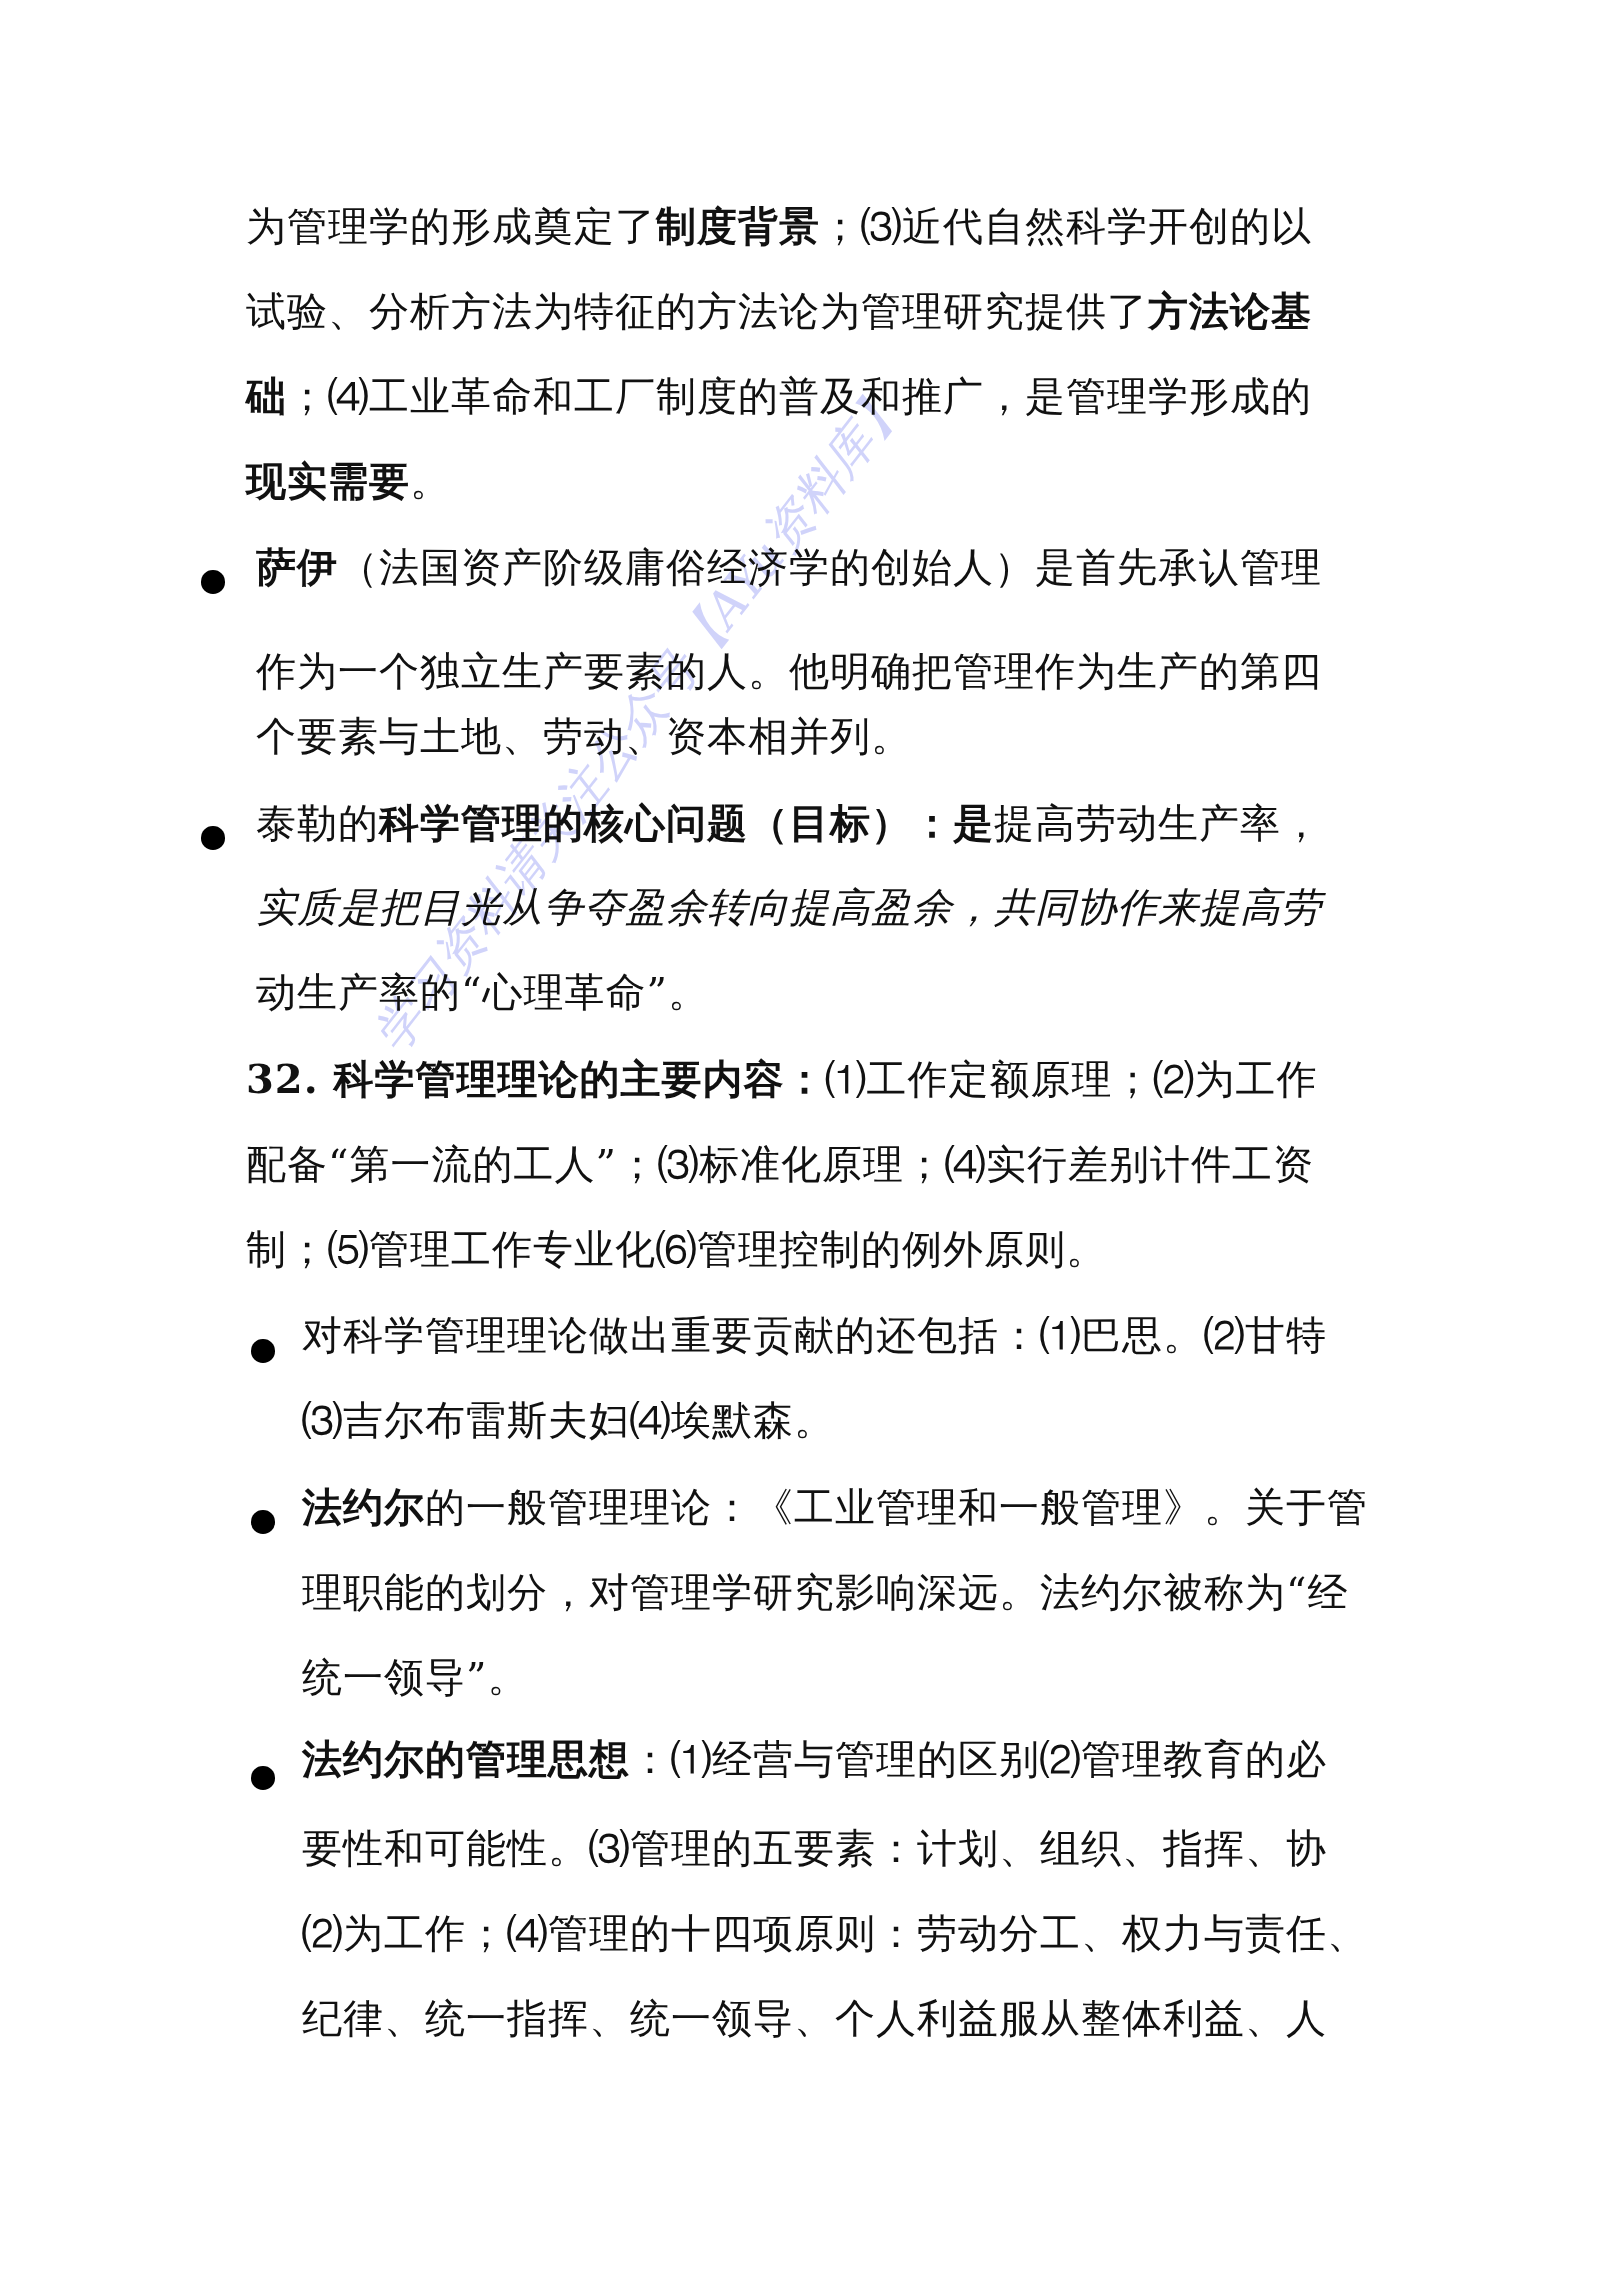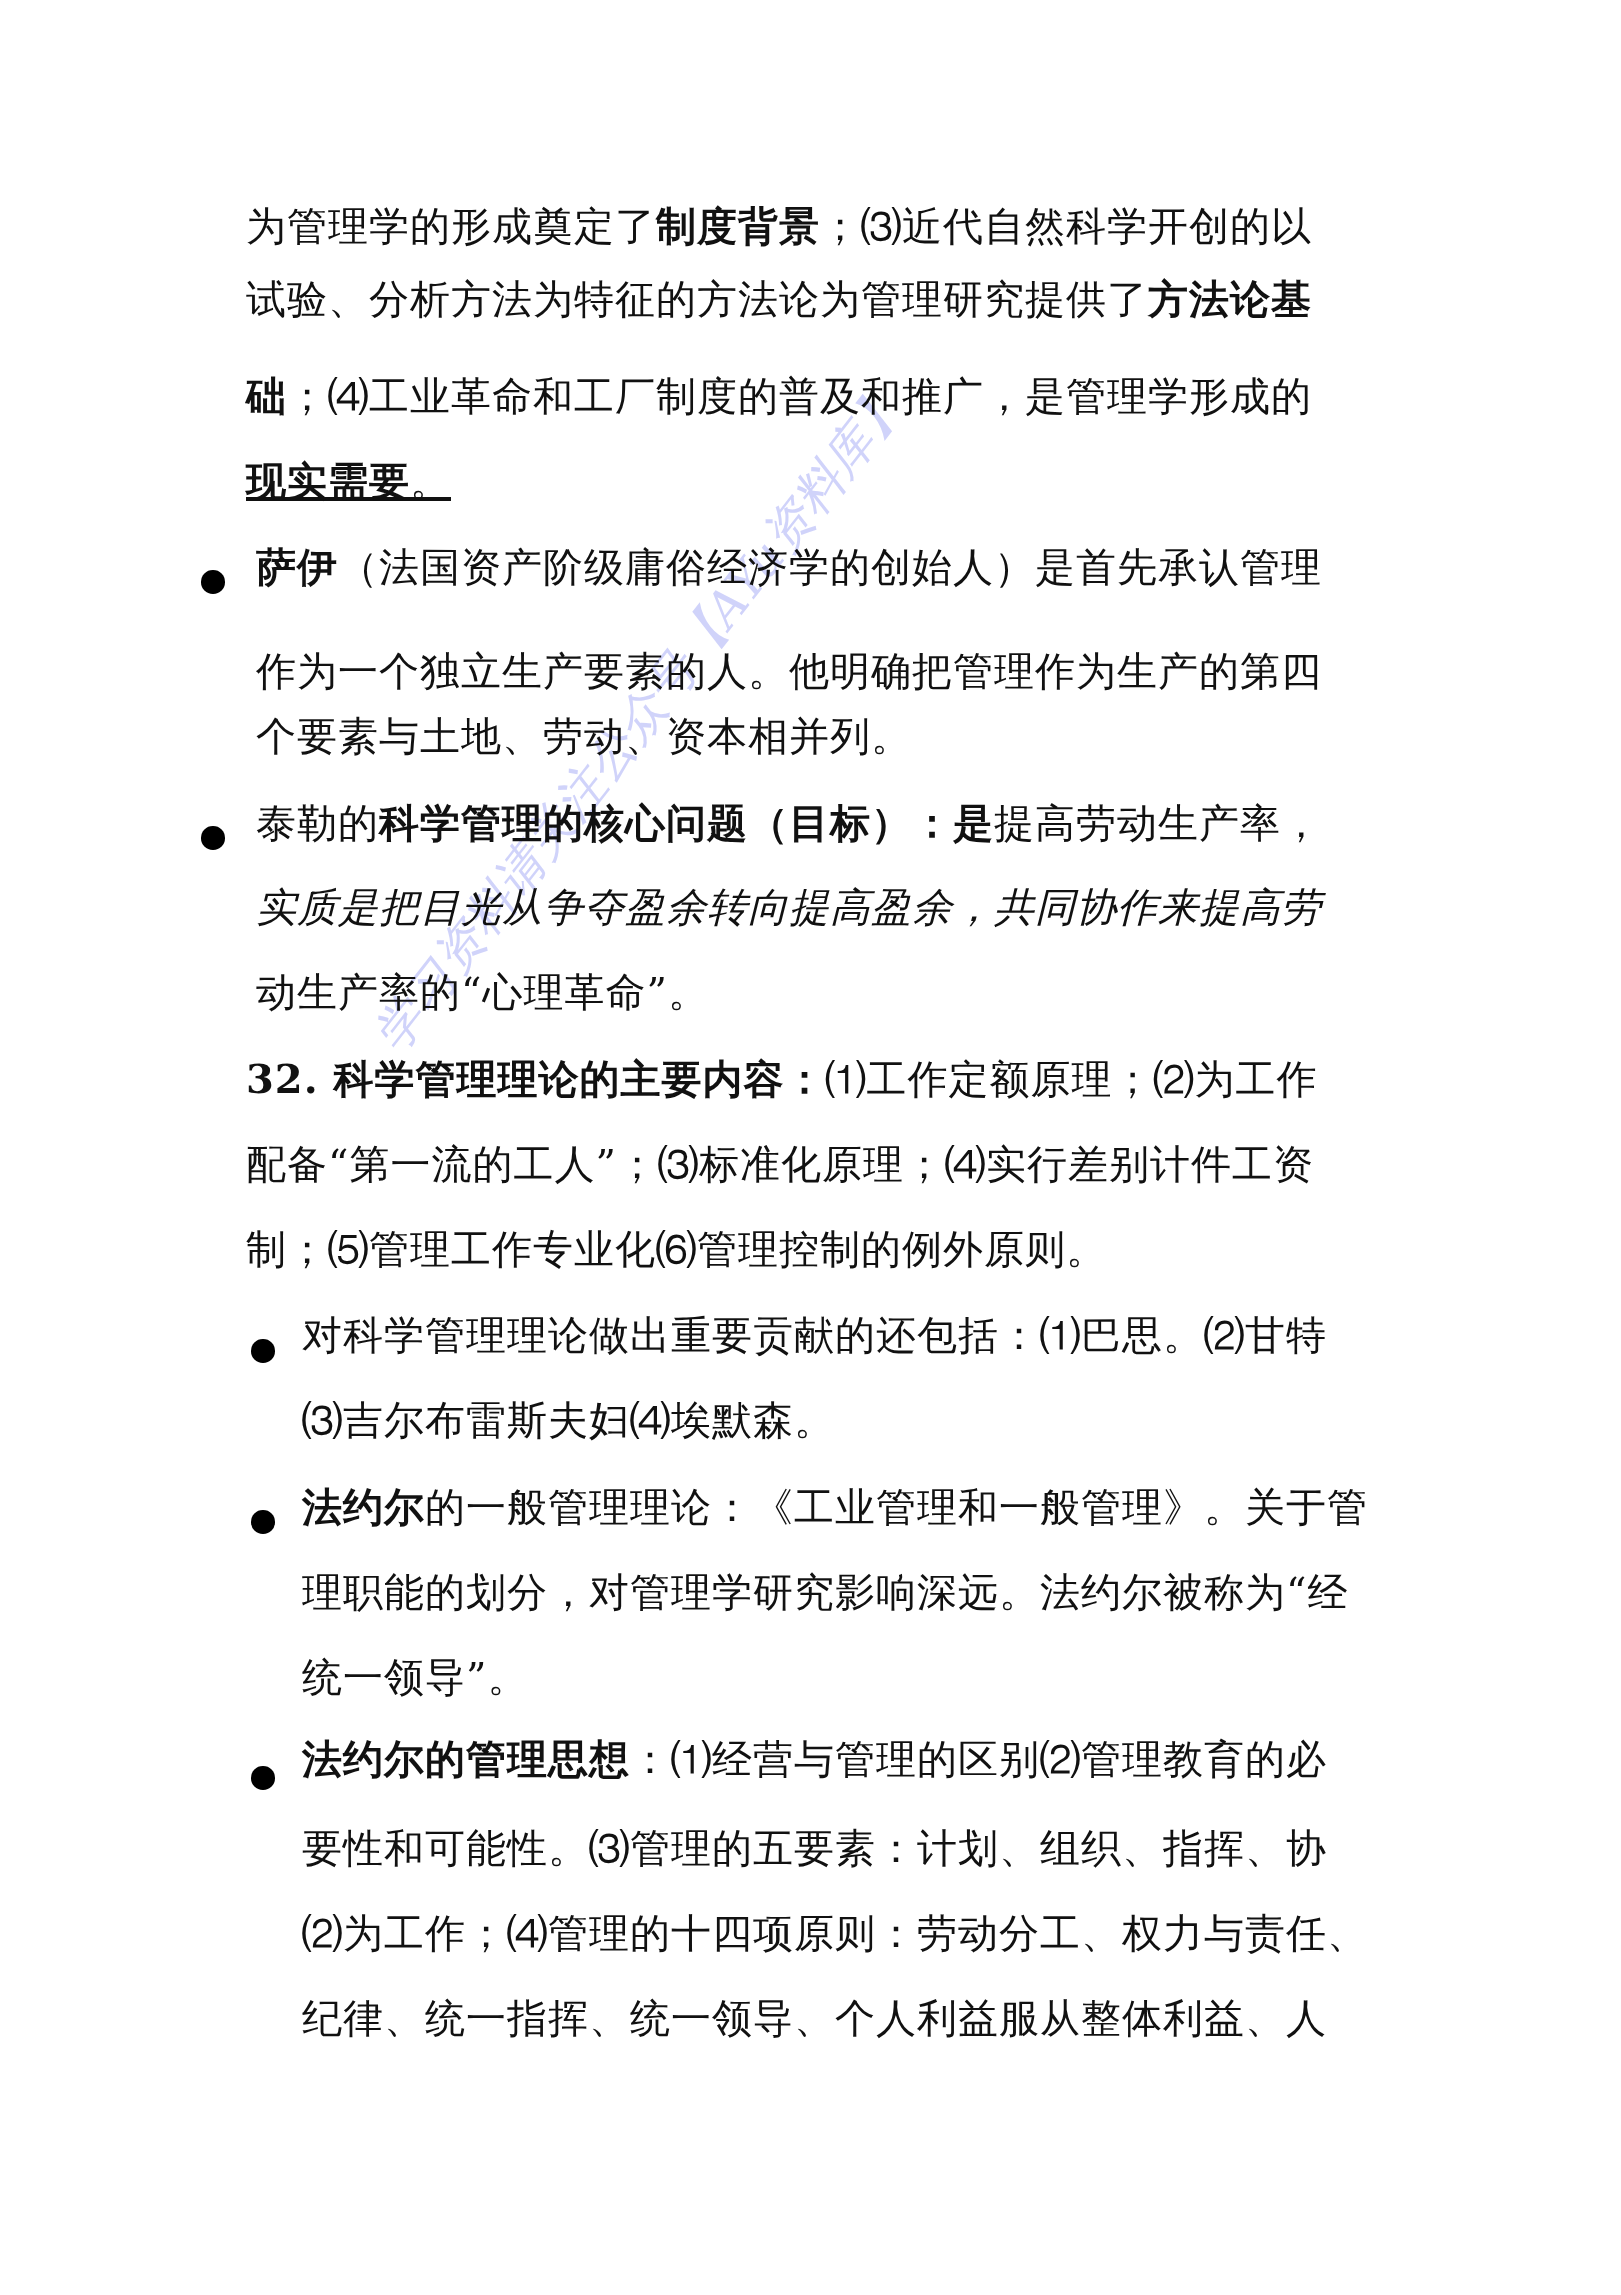--- a/index.html
+++ b/index.html
@@ -20,23 +20,23 @@
   <div class="watermark">学习资料请关注公众号【AYu资料库】</div>
 
   <div class="bullet" style="left:201px; top:570px;"></div>
   <div class="bullet" style="left:201px; top:826px;"></div>
   <div class="bullet" style="left:251px; top:1339px;"></div>
   <div class="bullet" style="left:251px; top:1510px;"></div>
   <div class="bullet" style="left:251px; top:1766px;"></div>
 
   <div id="lines">
       <div class="line" style="left: 246px; top: 200px;"><span>为管理学的形成奠定了</span><span class="b">制度背景</span><span>；⑶近代自然科学开创的以</span></div>
-      <div class="line" style="left: 246px; top: 273px;"><span>试验、分析方法为特征的方法论为管理研究提供了</span><span class="b">方法论基</span></div>
+      <div class="line" style="left: 246px; top: 285px;"><span>试验、分析方法为特征的方法论为管理研究提供了</span><span class="b">方法论基</span></div>
       <div class="line" style="left: 246px; top: 370px;"><span class="b">础</span><span>；⑷工业革命和工厂制度的普及和推广，是管理学形成的</span></div>
-      <div class="line" style="left: 246px; top: 455px; text-decoration: underline;"><span class="b">现实需要</span><span>。</span></div>
+      <div class="line" style="left: 246px; top: 455px;"><span class="b">现实需要</span><span>。</span></div>
       <div class="line" style="left: 256px; top: 541px;"><span class="b">萨伊</span><span>（法国资产阶级庸俗经济学的创始人）是首先承认管理</span></div>
       <div class="line" style="left: 256px; top: 646px;"><span>作为一个独立生产要素的人。他明确把管理作为生产的第四</span></div>
       <div class="line" style="left: 256px; top: 711px;"><span>个要素与土地、劳动、资本相并列。</span></div>
       <div class="line" style="left: 256px; top: 797px;"><span>泰勒的</span><span class="b">科学管理的核心问题（目标）：是</span><span>提高劳动生产率，</span></div>
       <div class="line" style="left: 256px; top: 882px; font-style: italic;"><span>实质是把目光从争夺盈余转向提高盈余，共同协作来提高劳</span></div>
       <div class="line" style="left: 256px; top: 967px;"><span>动生产率的“心理革命”。</span></div>
       <div class="line" style="left: 246px; top: 1053px;"><span class="b">32. 科学管理理论的主要内容：</span><span>⑴工作定额原理；⑵为工作</span></div>
       <div class="line" style="left: 246px; top: 1139px;"><span>配备“第一流的工人”；⑶标准化原理；⑷实行差别计件工资</span></div>
       <div class="line" style="left: 246px; top: 1224px;"><span>制；⑸管理工作专业化⑹管理控制的例外原则。</span></div>
       <div class="line" style="left: 302px; top: 1310px;"><span>对科学管理理论做出重要贡献的还包括：⑴巴思。⑵甘特</span></div>

